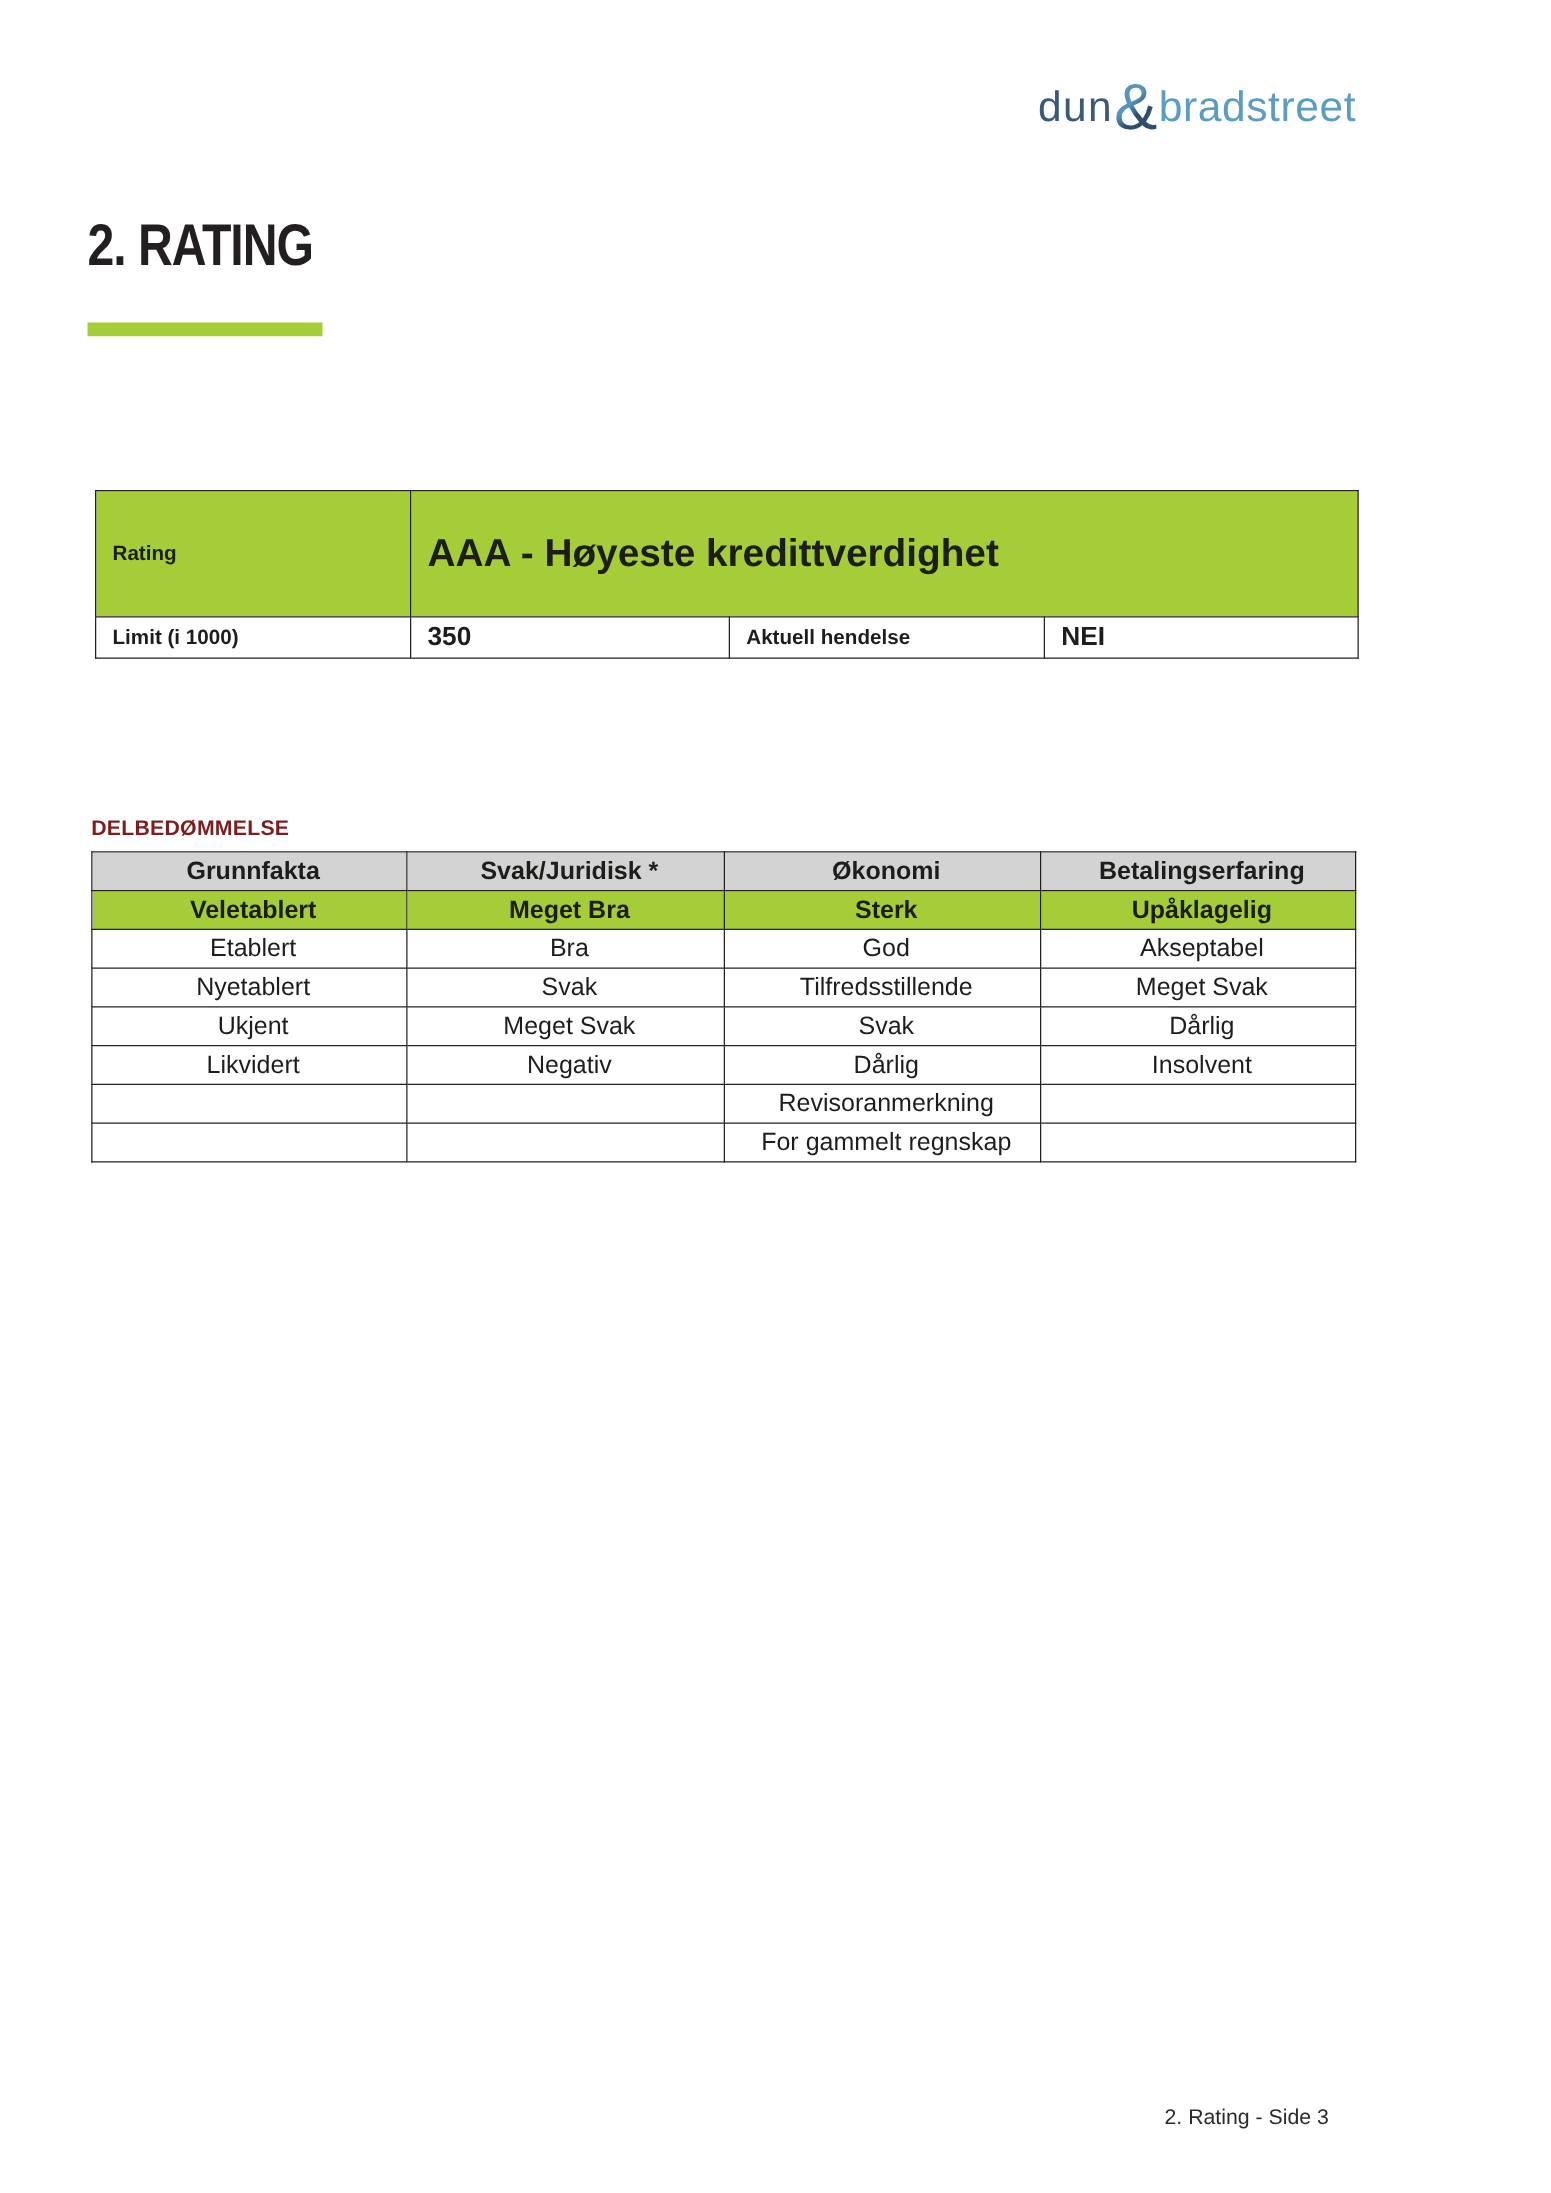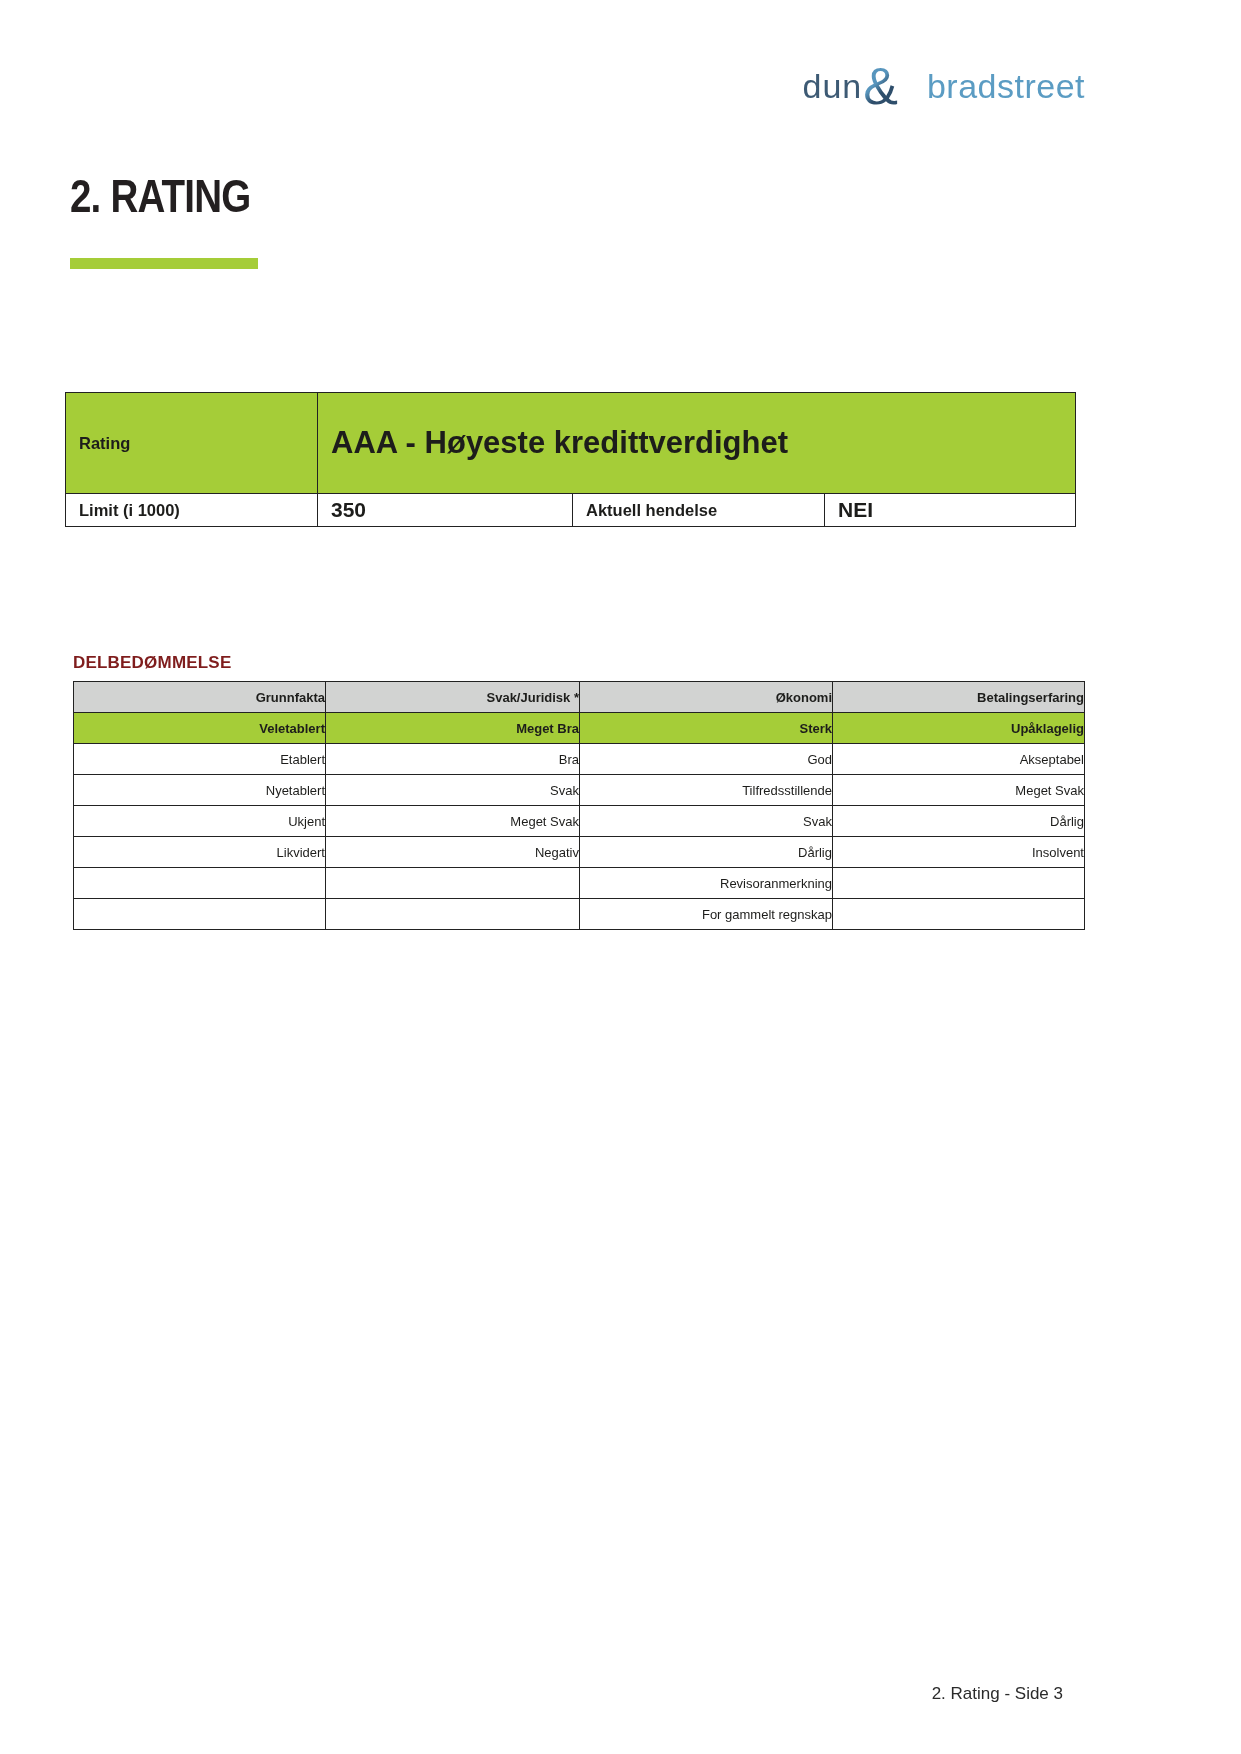--- a/index.html
+++ b/index.html
@@ -22,40 +22,40 @@
     font-size: 34px; color: #3d5a74; letter-spacing: 1px;
   }
   .logo-amp {
     font-size: 52px; font-weight: 400;
     background: linear-gradient(135deg, #5795bd 42%, #2e4e6b 58%);
     -webkit-background-clip: text; background-clip: text;
     color: transparent;
     margin: 0 1px; vertical-align: -6px;
   }
   .logo-bradstreet {
-    font-size: 34px; color: #5b9cc3; letter-spacing: 0.5px; margin-left: 28px;
+    font-size: 34px; color: #5b9cc3; letter-spacing: 0.5px;
   }
 
   
   .title {
     position: absolute; left: 70px; top: 168px;
     margin: 0; font-size: 47px; font-weight: bold;
     color: #231f20; letter-spacing: -1px;
     transform: scaleX(0.82); transform-origin: left center;
     white-space: nowrap;
   }
   .title-underline {
     position: absolute; left: 70px; top: 258px;
     width: 188px; height: 11px; background: #a5cd38;
   }
 
   
   table { border-collapse: collapse; table-layout: fixed; }
   .rating-table {
-    position: absolute; left: 65px; top: 392px; width: 1010px;
+    position: absolute; left: 76px; top: 392px; width: 1010px;
   }
   .rating-table td {
     border: 1px solid #222222; vertical-align: middle;
     padding: 0 0 0 13px; overflow: hidden; white-space: nowrap;
   }
   .rating-table tr.row-green { height: 101px; }
   .rating-table tr.row-green td { background: #a5cd38; }
   .rating-table tr.row-white { height: 33px; }
   .cell-label { font-size: 16.5px; font-weight: bold; }
   .cell-value { font-size: 21px; font-weight: bold; }
@@ -64,22 +64,22 @@
   
   .section-title {
     position: absolute; left: 73px; top: 653px;
     font-size: 17px; font-weight: bold; letter-spacing: 0.2px;
     color: #7f1d1d;
   }
   .del-table {
     position: absolute; left: 73px; top: 681px; width: 1011px;
   }
   .del-table td, .del-table th {
-    border: 1px solid #222222; text-align: right;
-    font-size: 13px; font-weight: normal;
+    border: 1px solid #222222; text-align: center;
+    font-size: 20px; font-weight: normal;
     padding: 0 0 0 6px; height: 30px; vertical-align: middle;
     overflow: hidden; white-space: nowrap;
   }
   .del-table tr.hdr th { background: #d2d3d2; font-weight: bold; }
   .del-table tr.sel td { background: #a5cd38; font-weight: bold; }
 
   
   .footer {
     position: absolute; top: 1684px; right: 178px;
     font-size: 17px; color: #2b2b2b; text-align: center;

